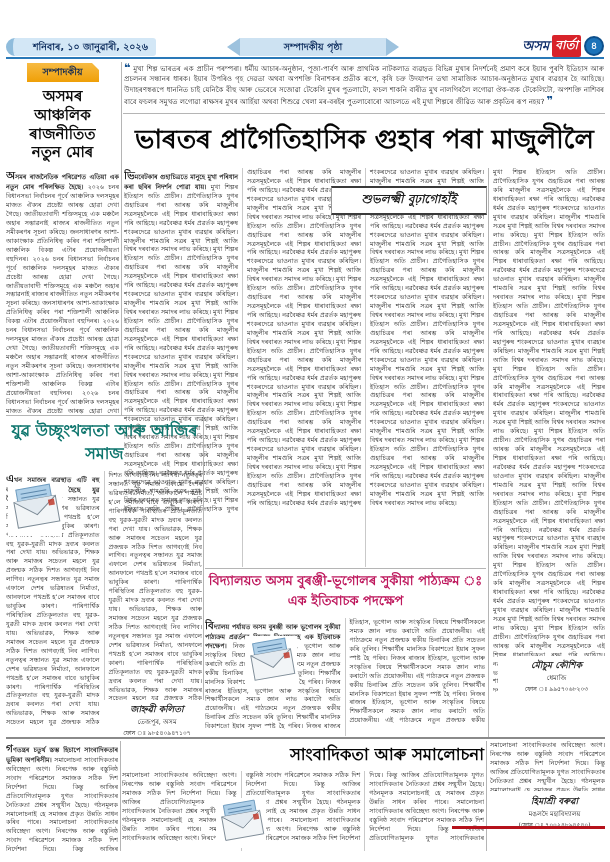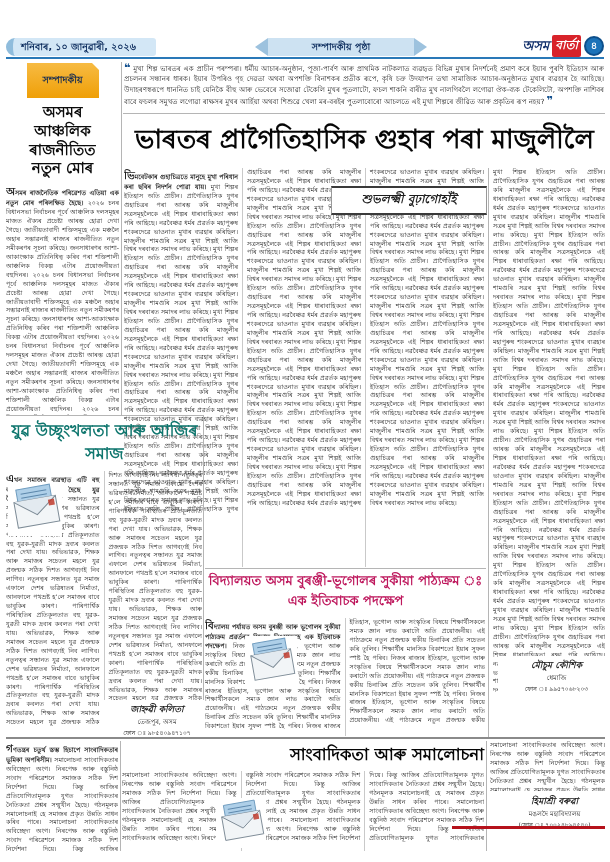--- a/index.html
+++ b/index.html
@@ -1,44 +1,44 @@
 <!DOCTYPE html>
 <html><head>
 <meta charset="utf-8">
 <style>
   html,body{margin:0;padding:0;}
   body{width:610px;height:862px;position:relative;background:#ffffff;
        font-family:"DejaVu Sans",sans-serif;color:#1b1b1b;overflow:hidden;}
   
   .date-box{position:absolute;left:6px;top:38px;width:150px;height:18px;background:#d3e7f6;
             border-left:7px solid #8fbcdc;border-radius:9px 3px 3px 9px;color:#0d2d5e;
-            font-weight:bold;font-size:9.5px;line-height:18px;padding-left:8px;box-sizing:border-box;}
+            font-weight:bold;font-size:9.5px;line-height:18px;padding-left:20px;box-sizing:border-box;}
   .ribbon{position:absolute;left:240px;top:38px;width:146px;height:18px;background:#cde2f2;
-          color:#0d2d5e;font-weight:bold;font-size:9.5px;text-align:center;line-height:18px;margin-left:28px;}
+          color:#0d2d5e;font-weight:bold;font-size:9.5px;text-align:center;line-height:18px;}
   .ribbon::before{content:"";position:absolute;left:-13px;top:0;width:0;height:0;
           border-top:9px solid transparent;border-bottom:9px solid transparent;border-right:13px solid #9dc2de;}
   .ribbon::after{content:"";position:absolute;right:-13px;top:0;width:0;height:0;
           border-top:9px solid transparent;border-bottom:9px solid transparent;border-left:13px solid #9dc2de;}
   .masthead{position:absolute;right:6px;top:36px;height:20px;display:flex;align-items:center;gap:3px;}
   .mast-asom{color:#12306b;font-weight:bold;font-style:italic;font-size:13px;}
   .mast-barta{background:#d8232a;color:#fff;font-weight:bold;font-style:italic;font-size:12px;
               padding:1px 3px;border-radius:2px;}
   .page-circle{width:16px;height:16px;border-radius:50%;background:#1b72b8;border:2px solid #0d4f8b;
                color:#fff;font-weight:bold;font-size:10px;display:flex;align-items:center;justify-content:center;}
   .hdr-rule{position:absolute;left:6px;top:57px;width:598px;height:2px;background:#2a79b8;}
   
   .quote{position:absolute;left:124px;top:62px;width:480px;height:50px;font-size:7px;line-height:1.48;
          text-align:justify;overflow:hidden;}
   .qmark{color:#15518f;font-weight:bold;font-size:11px;line-height:1;}
   
   .hr,.vr{position:absolute;background:#b5b5b5;}
   
   .editorial{position:absolute;left:6px;top:62px;width:113px;height:353px;overflow:hidden;}
   .ed-tag{position:relative;margin:1px auto 5px;width:72px;background:linear-gradient(#f7bb43,#ef9f07);
-          color:#132a52;font-weight:bold;font-size:9.5px;text-align:center;padding:10px 0;}
+          color:#132a52;font-weight:bold;font-size:9.5px;text-align:center;padding:2px 0;}
   .ed-tag::after{content:"";position:absolute;right:0;top:0;width:0;height:0;
           border-left:7px solid transparent;border-top:7px solid #fff;}
   .ed-headline{font-size:15px;font-weight:bold;text-align:center;line-height:1.25;color:#0b0b0b;margin:2px 12px 5px;}
   
   .cols p,.col-single p{margin:0;}
   .cols,.col-single{position:absolute;font-size:6.3px;line-height:1.42;text-align:justify;overflow:hidden;}
   .c3{column-count:3;column-gap:9px;column-rule:1px solid #c9c9c9;}
   .c2{column-count:2;column-gap:9px;column-rule:1px solid #c9c9c9;}
   .lead{font-weight:bold;}
   .body-start::first-letter{font-size:10.5px;font-weight:bold;}

